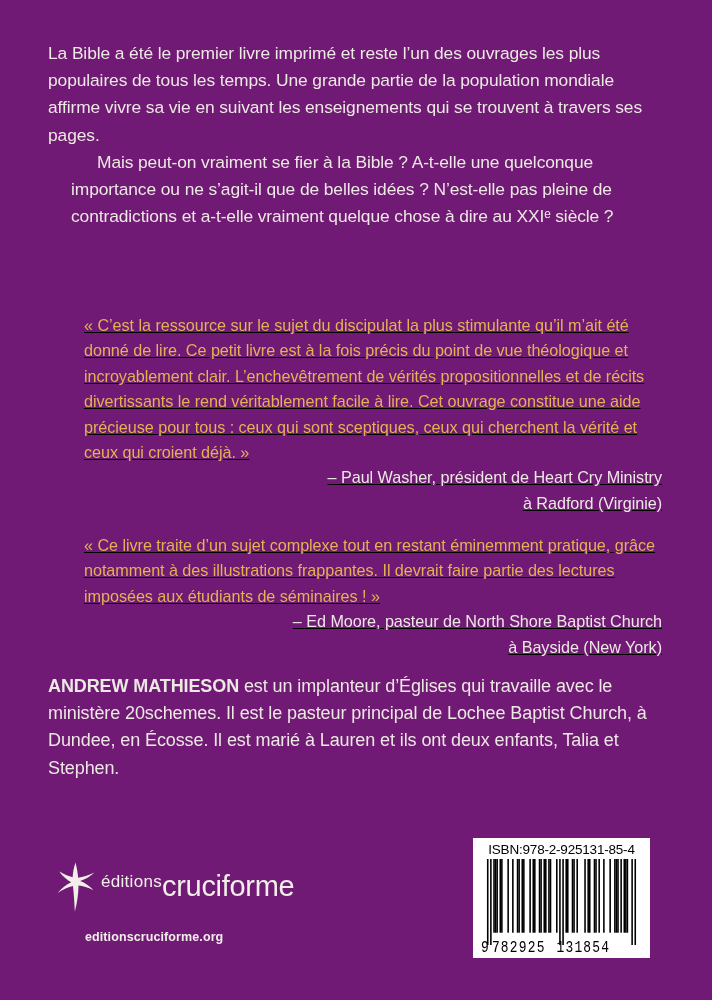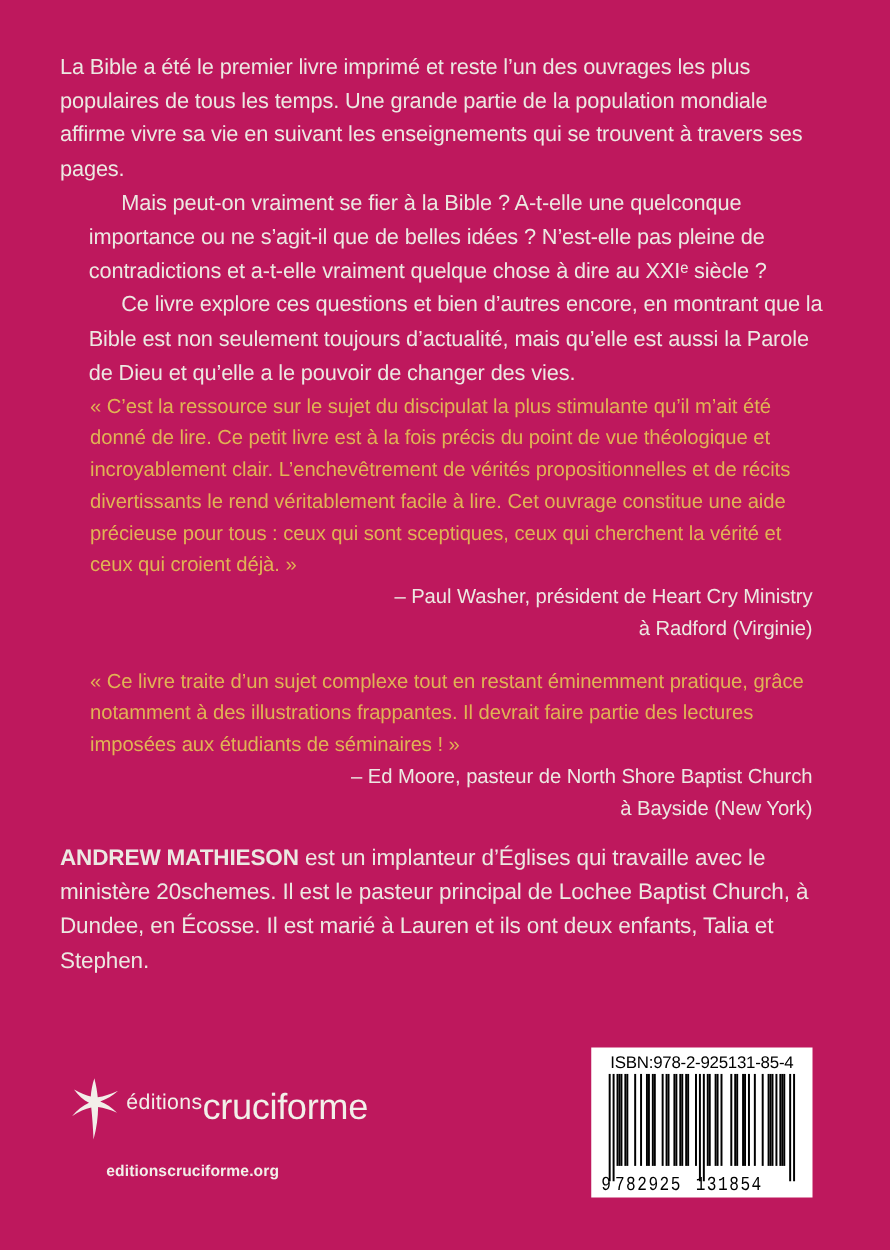--- a/index.html
+++ b/index.html
@@ -4,21 +4,21 @@
 <style>
   html, body {
     margin: 0;
     padding: 0;
     background: #1a1a1a;
   }
   .cover {
     position: relative;
     width: 712px;
     height: 1000px;
-    background: #be185d;
+    background: #701a75;
     font-family: "Liberation Sans", sans-serif;
     overflow: hidden;
     box-sizing: border-box;
   }
 
   
   .body-block {
     position: absolute;
     left: 48px;
     top: 40px;
@@ -33,22 +33,23 @@
     text-indent: 0;
   }
   .body-para.indented {
     text-indent: 26px;
     margin-left: 23px;
   }
 
   
   .endorse-block {
     position: absolute;
-    left: 72px;
+    left: 84px;
     width: 578px;
+    text-decoration: underline;
   }
   .endorse-1 { top: 313px; }
   .endorse-2 { top: 533px; }
 
   .endorse-quote {
     color: #e0b354;
     font-size: 16.2px;
     line-height: 25.4px;
     letter-spacing: -0.05px;
     margin: 0;
@@ -158,21 +159,20 @@
   }
 </style>
 </head>
 <body>
 
 <div class="cover">
 
   <div class="body-block">
     <p class="body-para">La Bible a été le premier livre imprimé et reste l’un des ouvrages les plus populaires de tous les temps. Une grande partie de la population mondiale affirme vivre sa vie en suivant les enseignements qui se trouvent à travers ses pages.</p>
     <p class="body-para indented">Mais peut-on vraiment se fier à la Bible ? A-t-elle une quelconque importance ou ne s’agit-il que de belles idées ? N’est-elle pas pleine de contradictions et a-t-elle vraiment quelque chose à dire au XXIᵉ siècle ?</p>
-    <p class="body-para indented">Ce livre explore ces questions et bien d’autres encore, en montrant que la Bible est non seulement toujours d’actualité, mais qu’elle est aussi la Parole de Dieu et qu’elle a le pouvoir de changer des vies.</p>
   </div>
 
   <div class="endorse-block endorse-1">
     <p class="endorse-quote">« C’est la ressource sur le sujet du discipulat la plus stimulante qu’il m’ait été donné de lire. Ce petit livre est à la fois précis du point de vue théologique et incroyablement clair. L’enchevêtrement de vérités propositionnelles et de récits divertissants le rend véritablement facile à lire. Cet ouvrage constitue une aide précieuse pour tous : ceux qui sont sceptiques, ceux qui cherchent la vérité et ceux qui croient déjà. »</p>
     <p class="endorse-attrib">– Paul Washer, président de Heart Cry Ministry</p>
     <p class="endorse-attrib">à Radford (Virginie)</p>
   </div>
 
   <div class="endorse-block endorse-2">
     <p class="endorse-quote">« Ce livre traite d’un sujet complexe tout en restant éminemment pratique, grâce notamment à des illustrations frappantes. Il devrait faire partie des lectures imposées aux étudiants de séminaires ! »</p>

